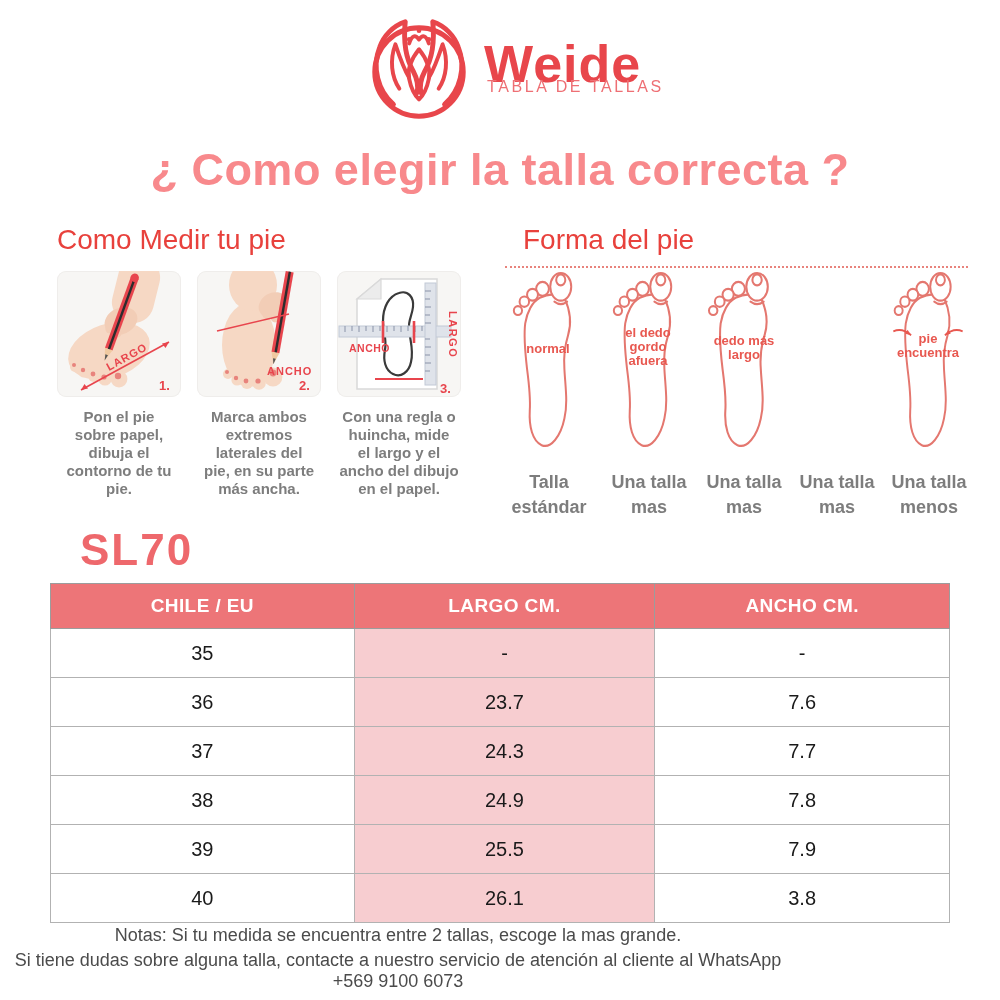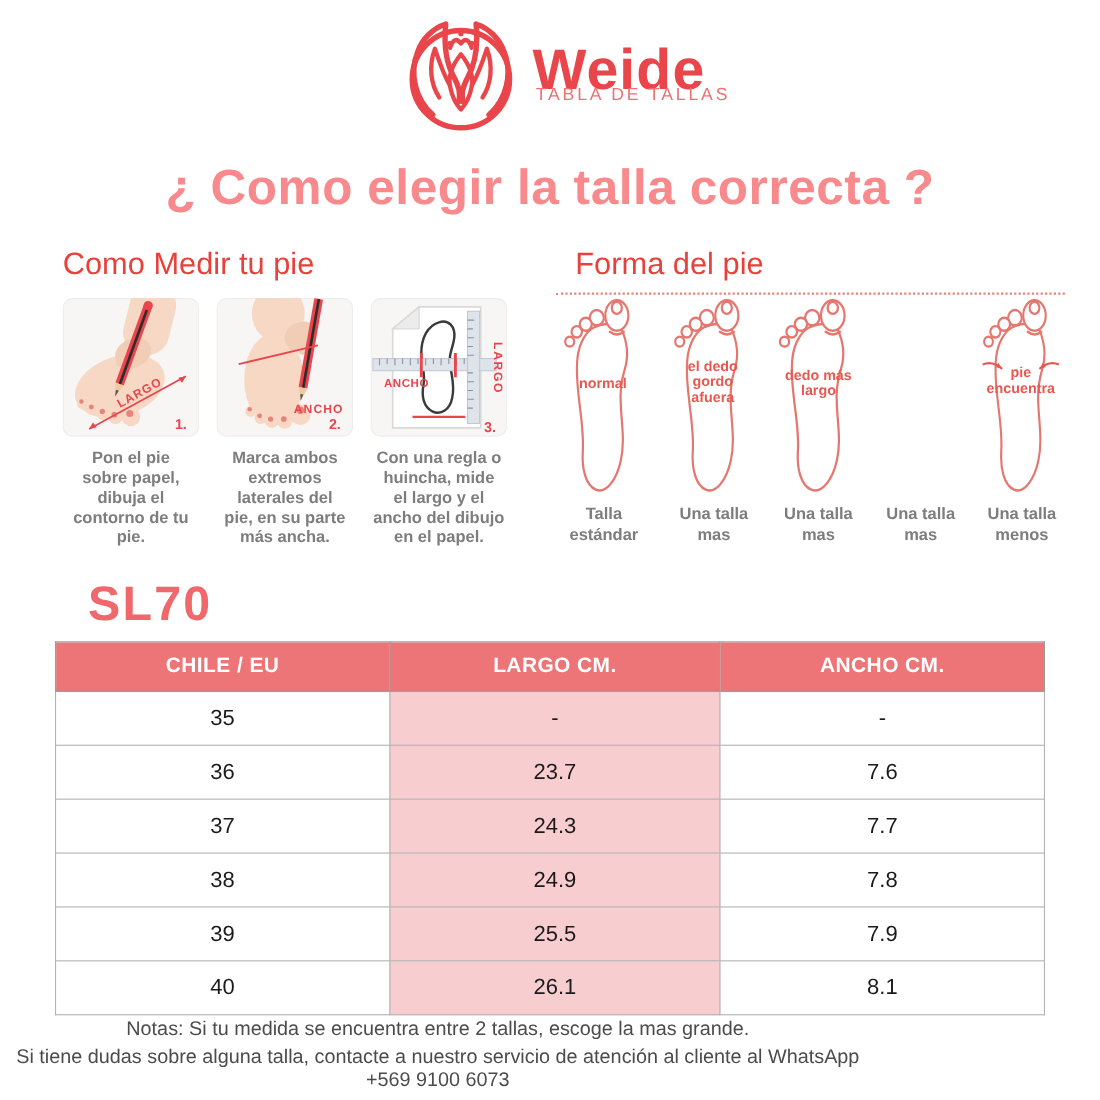--- a/index.html
+++ b/index.html
@@ -36,22 +36,22 @@
   .dotted-line { position:absolute; left:505px; top:266px; width:463px; height:0;
                  border-top:2px dotted #e8837c; }
   .foot { position:absolute; top:270px; height:188px; }
   .foot svg { display:block; width:100%; height:100%; }
   .f1 { left:507px; width:82px; } .f2 { left:607px; width:82px; } .f3 { left:702px; width:84px; }
   .f4 { left:794px; width:88px; } .f5 { left:888px; width:80px; }
   .foot-label { position:absolute; left:0; width:100%; text-align:center; font-size:13px;
                 line-height:14px; font-weight:700; color:#e85850; white-space:pre-line; }
   .f1 .foot-label { top:72px; } .f2 .foot-label { top:56px; } .f3 .foot-label { top:64px; }
   .f4 .foot-label { top:64px; } .f5 .foot-label { top:62px; }
-  .foot-caption { position:absolute; top:458px; width:92px; text-align:center; font-size:15px;
-                  line-height:19px; font-weight:700; color:#7d7d7d; white-space:pre-line; }
+  .foot-caption { position:absolute; top:470px; width:92px; text-align:center; font-size:18px;
+                  line-height:25px; font-weight:700; color:#7d7d7d; white-space:pre-line; }
   .fc1 { left:503px; } .fc2 { left:603px; } .fc3 { left:698px; } .fc4 { left:791px; } .fc5 { left:883px; }
 
   
   .model-name { position:absolute; left:80px; top:525px; font-size:44px; font-weight:700;
                 color:#ee686c; letter-spacing:2px; }
   .model-type { position:absolute; left:221px; top:538px; font-size:23px; font-weight:700;
                 color:#ee686c; letter-spacing:1px; }
 
   
   .size-table { position:absolute; left:50px; top:583px; width:900px; border-collapse:collapse; }
@@ -310,21 +310,21 @@
         <td>7.8</td>
       </tr>
       <tr>
         <td>39</td>
         <td class="col-largo">25.5</td>
         <td>7.9</td>
       </tr>
       <tr>
         <td>40</td>
         <td class="col-largo">26.1</td>
-        <td>8.1</td>
+        <td>3.8</td>
       </tr>
     </tbody>
   </table>
 
   <div class="note note1">Notas: Si tu medida se encuentra entre 2 tallas, escoge la mas grande.</div>
   <div class="note note2">Si tiene dudas sobre alguna talla, contacte a nuestro servicio de atención al cliente al WhatsApp +569 9100 6073</div>
 
 </div>
 
 </body></html>

